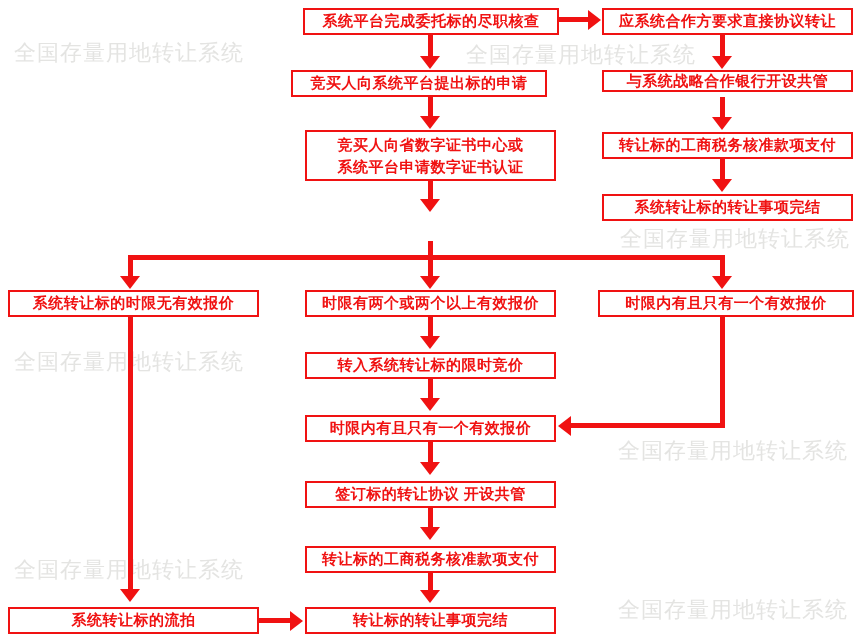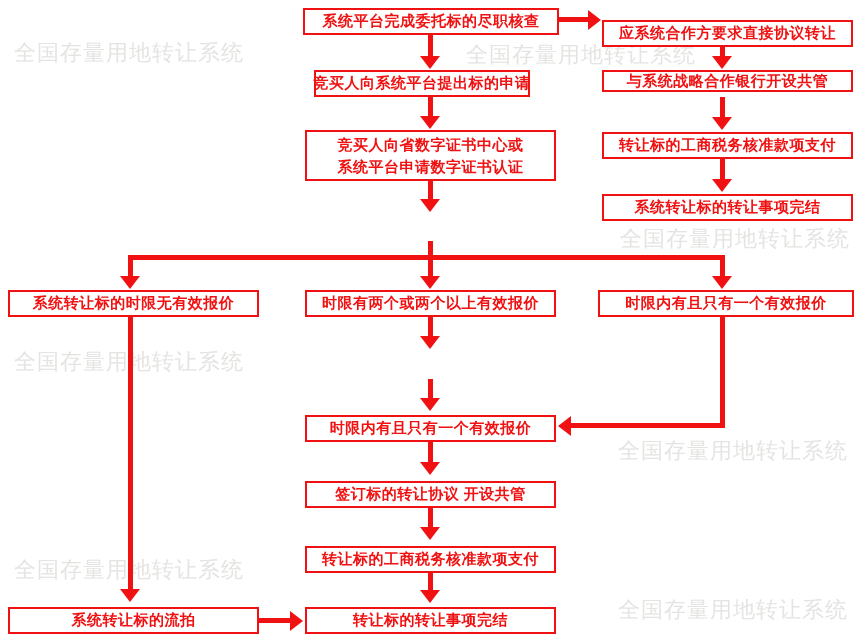--- a/index.html
+++ b/index.html
@@ -55,32 +55,33 @@
 
   <span class="wm" style="left:14px;top:38px;">全国存量用地转让系统</span>
   <span class="wm" style="left:466px;top:40px;">全国存量用地转让系统</span>
   <span class="wm" style="left:620px;top:224px;">全国存量用地转让系统</span>
   <span class="wm" style="left:14px;top:347px;">全国存量用地转让系统</span>
   <span class="wm" style="left:618px;top:436px;">全国存量用地转让系统</span>
   <span class="wm" style="left:14px;top:555px;">全国存量用地转让系统</span>
   <span class="wm" style="left:618px;top:595px;">全国存量用地转让系统</span>
 
   <div class="node" style="left:303px;top:8px;width:256px;height:27px;">系统平台完成委托标的尽职核查</div>
-  <div class="node" style="left:314px;top:70px;width:216px;height:27px;">竞买人向系统平台提出标的申请</div>
+  <div class="node" style="left:291px;top:70px;width:256px;height:27px;">竞买人向系统平台提出标的申请</div>
   <div class="node two-line" style="left:305px;top:130px;width:251px;height:51px;">
     <span>竞买人向省数字证书中心或</span>
     <span>系统平台申请数字证书认证</span>
   </div>
   <div class="node" style="left:305px;top:290px;width:251px;height:27px;">时限有两个或两个以上有效报价</div>
+  <div class="node" style="left:305px;top:352px;width:251px;height:27px;">转入系统转让标的限时竞价</div>
   <div class="node" style="left:305px;top:415px;width:251px;height:27px;">时限内有且只有一个有效报价</div>
   <div class="node" style="left:305px;top:481px;width:251px;height:27px;">签订标的转让协议 开设共管</div>
   <div class="node" style="left:305px;top:546px;width:251px;height:27px;">转让标的工商税务核准款项支付</div>
   <div class="node" style="left:305px;top:607px;width:251px;height:27px;">转让标的转让事项完结</div>
 
-  <div class="node" style="left:602px;top:20px;width:251px;height:27px;">应系统合作方要求直接协议转让</div>
+  <div class="node" style="left:602px;top:8px;width:251px;height:27px;">应系统合作方要求直接协议转让</div>
   <div class="node" style="left:602px;top:70px;width:251px;height:22px;">与系统战略合作银行开设共管</div>
   <div class="node" style="left:602px;top:132px;width:251px;height:27px;">转让标的工商税务核准款项支付</div>
   <div class="node" style="left:602px;top:194px;width:251px;height:27px;">系统转让标的转让事项完结</div>
   <div class="node" style="left:598px;top:290px;width:256px;height:27px;font-family:Liberation Mono, monospace;">时限内有且只有一个有效报价</div>
 
   <div class="node" style="left:8px;top:290px;width:251px;height:27px;">系统转让标的时限无有效报价</div>
   <div class="node" style="left:8px;top:607px;width:251px;height:27px;">系统转让标的流拍</div>
 
   <div>
     <div class="hline" style="left:559px;top:17px;width:29px;"></div>

